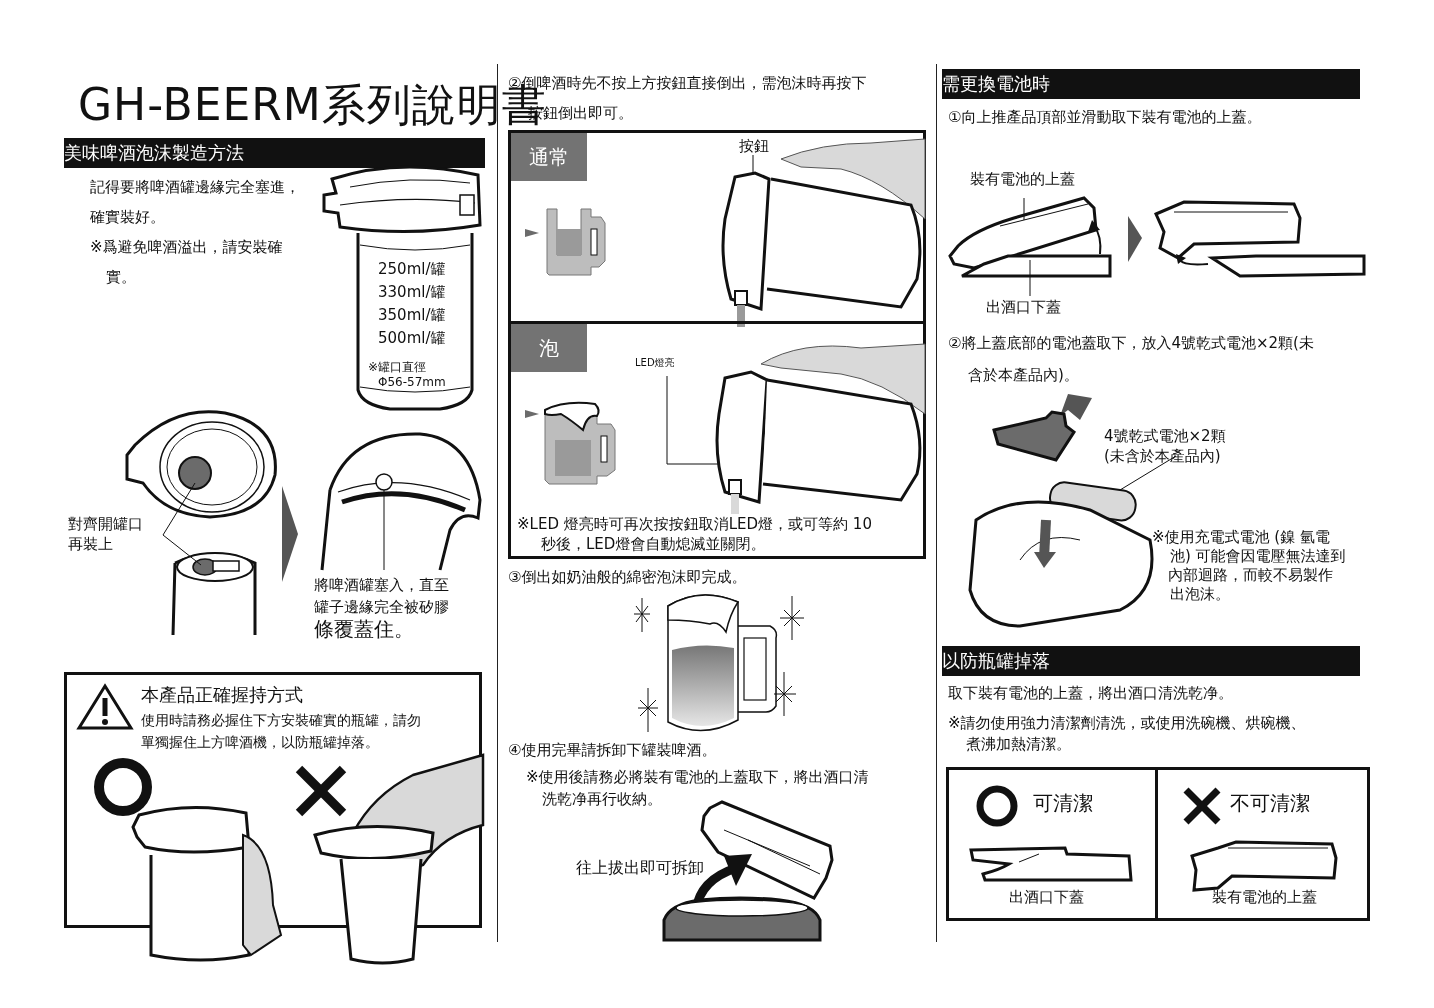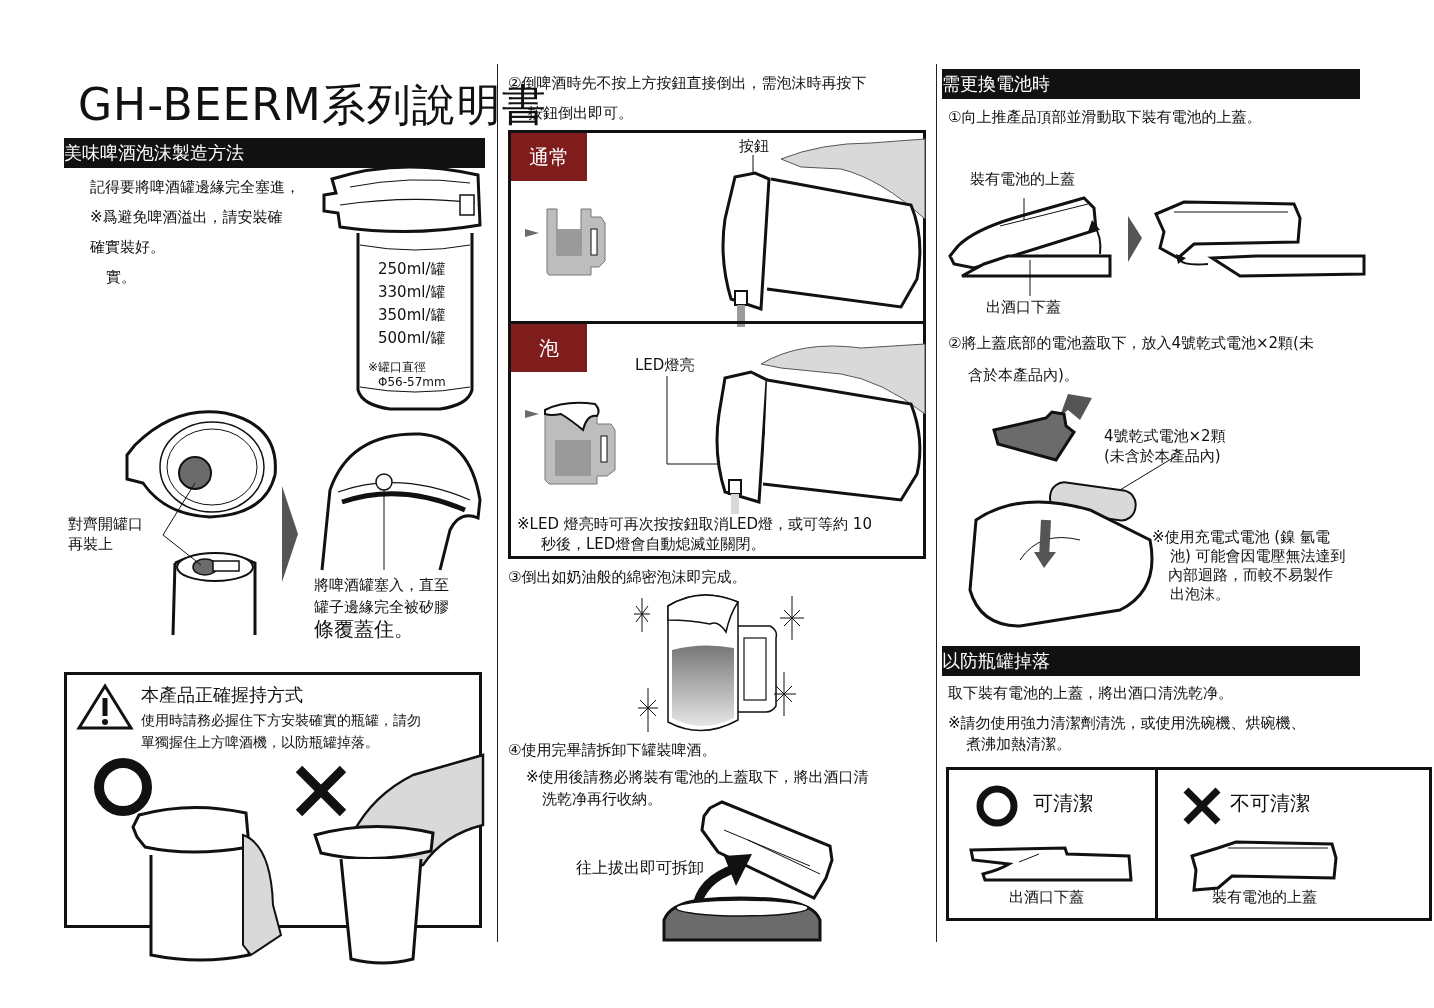--- a/index.html
+++ b/index.html
@@ -5,37 +5,37 @@
   html, body { margin:0; padding:0; background:#ffffff; }
   body { width:1434px; height:1008px; position:relative; overflow:hidden;
          font-family:"DejaVu Sans", "Liberation Sans", sans-serif; color:#111; }
   .abs { position:absolute; }
   .title { left:78px; top:76px; font-size:44px; font-weight:normal; letter-spacing:1px; color:#111; white-space:nowrap; }
   .bar { background:#111; color:#fff; font-size:18px; line-height:30px; padding-left:0; white-space:nowrap; }
   .txt { font-size:15px; line-height:30px; white-space:nowrap; }
   .txt-s { font-size:14px; line-height:21px; white-space:nowrap; }
   .vline { background:#222; width:1px; }
   .box { border:3px solid #111; box-sizing:border-box; }
-  .tag { background:#7f1d1d; color:#fff; font-size:20px; text-align:center; line-height:48px; }
+  .tag { background:#737373; color:#fff; font-size:20px; text-align:center; line-height:48px; }
   svg { position:absolute; overflow:visible; }
 </style>
 </head>
 <body>
 
 <div class="abs vline" style="left:497px;top:64px;height:878px;"></div>
 <div class="abs vline" style="left:936px;top:64px;height:878px;"></div>
 
 <div class="abs title">GH-BEERM系列說明書</div>
 
 <div class="abs bar" style="left:64px;top:138px;width:421px;">美味啤酒泡沫製造方法</div>
 
 <div class="abs" style="left:70px;top:172px;">
   <div class="txt" style="padding-left:20px;">記得要將啤酒罐邊緣完全塞進，</div>
+  <div class="txt" style="padding-left:20px;">確實裝好。</div>
   <div class="txt" style="padding-left:20px;">※爲避免啤酒溢出，請安裝確</div>
-  <div class="txt" style="padding-left:20px;">確實裝好。</div>
   <div class="txt" style="padding-left:36px;">實。</div>
 </div>
 
 <svg style="left:310px;top:165px;" width="180" height="250" viewBox="0 0 180 250">
   <path d="M22 14 Q90 -8 168 10 L170 60 Q100 72 30 62 L28 48 L14 46 L14 30 L26 28 Z" fill="#fff" stroke="#111" stroke-width="3"></path>
   <path d="M30 40 Q100 30 165 38" fill="none" stroke="#111" stroke-width="1.2"></path>
   <path d="M40 22 Q100 10 160 18" fill="none" stroke="#111" stroke-width="1"></path>
   <rect x="150" y="30" width="14" height="20" fill="#fff" stroke="#111" stroke-width="1.5"></rect>
   <path d="M48 68 L48 225 Q52 240 80 244 L130 244 Q158 240 162 225 L162 68" fill="#fff" stroke="#111" stroke-width="3"></path>
   <path d="M50 80 Q105 90 160 80" fill="none" stroke="#111" stroke-width="1"></path>
@@ -132,21 +132,21 @@
     <path d="M24 38 L44 34 L58 40 L50 170 L20 160 Q8 120 14 80 Z" fill="#fff" stroke="#111" stroke-width="3"></path>
     <path d="M60 40 L200 66 Q214 100 206 140 L190 168 L56 150" fill="#fff" stroke="#111" stroke-width="3"></path>
     <rect x="24" y="152" width="12" height="14" fill="#fff" stroke="#111" stroke-width="2"></rect>
     <rect x="26" y="166" width="8" height="22" fill="#9a9a9a"></rect>
     <line x1="42" y1="16" x2="42" y2="36" stroke="#111" stroke-width="1"></line>
   </svg>
 </div>
 
 <div class="abs box" style="left:508px;top:321px;width:418px;height:238px;">
   <div class="abs tag" style="left:0;top:0;width:76px;">泡</div>
-  <div class="abs" style="left:124px;top:32px;font-size:15px;">LED燈亮</div>
+  <div class="abs" style="left:124px;top:32px;font-size:10px;">LED燈亮</div>
   <svg style="left:156px;top:52px;" width="100" height="90" viewBox="0 0 100 90">
     <polyline points="0,0 0,88 92,88" fill="none" stroke="#111" stroke-width="1"></polyline>
   </svg>
   <svg style="left:14px;top:70px;" width="110" height="90" viewBox="0 0 110 90">
     <polygon points="0,16 14,20 0,24" fill="#6b6b6b"></polygon>
     <path d="M20 16 Q40 6 70 10 Q76 16 72 22 L72 30 L86 30 L90 36 L90 76 L82 82 L72 82 L72 90 L24 90 L20 86 Z" fill="#bdbdbd" stroke="#777" stroke-width="1"></path>
     <path d="M20 16 Q40 6 70 10 Q76 16 72 22 Q62 20 58 36 Q46 26 36 20 Q26 22 20 20 Z" fill="#fff" stroke="#111" stroke-width="2"></path>
     <rect x="30" y="46" width="36" height="36" fill="#9a9a9a"></rect>
     <rect x="76" y="42" width="6" height="26" fill="#fff" stroke="#111" stroke-width="1"></rect>
   </svg>
@@ -253,21 +253,21 @@
   <div class="txt-s" style="font-size:15px;line-height:19px;padding-left:18px;">池) 可能會因電壓無法達到</div>
   <div class="txt-s" style="font-size:15px;line-height:19px;padding-left:16px;">內部迴路，而較不易製作</div>
   <div class="txt-s" style="font-size:15px;line-height:19px;padding-left:18px;">出泡沫。</div>
 </div>
 
 <div class="abs bar" style="left:942px;top:646px;width:418px;">以防瓶罐掉落</div>
 <div class="abs txt" style="left:948px;top:678px;">取下裝有電池的上蓋，將出酒口清洗乾净。</div>
 <div class="abs txt-s" style="left:948px;top:713px;font-size:15px;line-height:21px;">※請勿使用強力清潔劑清洗，或使用洗碗機、烘碗機、</div>
 <div class="abs txt-s" style="left:966px;top:734px;font-size:15px;line-height:21px;text-align:center;">煮沸加熱清潔。</div>
 
-<div class="abs box" style="left:946px;top:767px;width:486px;height:154px;">
+<div class="abs box" style="left:946px;top:767px;width:424px;height:154px;">
   <div class="abs" style="left:206px;top:0;width:3px;height:148px;background:#111;"></div>
 
   <div class="abs" style="left:0;top:0;width:206px;height:148px;">
     <svg style="left:26px;top:14px;" width="44" height="44" viewBox="0 0 44 44">
       <circle cx="22" cy="22" r="17" fill="none" stroke="#111" stroke-width="7"></circle>
     </svg>
     <div class="abs" style="left:84px;top:20px;font-size:20px;white-space:nowrap;">可清潔</div>
     <svg style="left:20px;top:76px;" width="170" height="36" viewBox="0 0 170 36">
       <path d="M2 4 L96 2 L98 8 L160 10 L162 34 L16 34 L14 28 Q30 24 40 18 L4 14 Z" fill="#fff" stroke="#111" stroke-width="3"></path>
       <path d="M50 16 L70 8" stroke="#111" stroke-width="1"></path>

